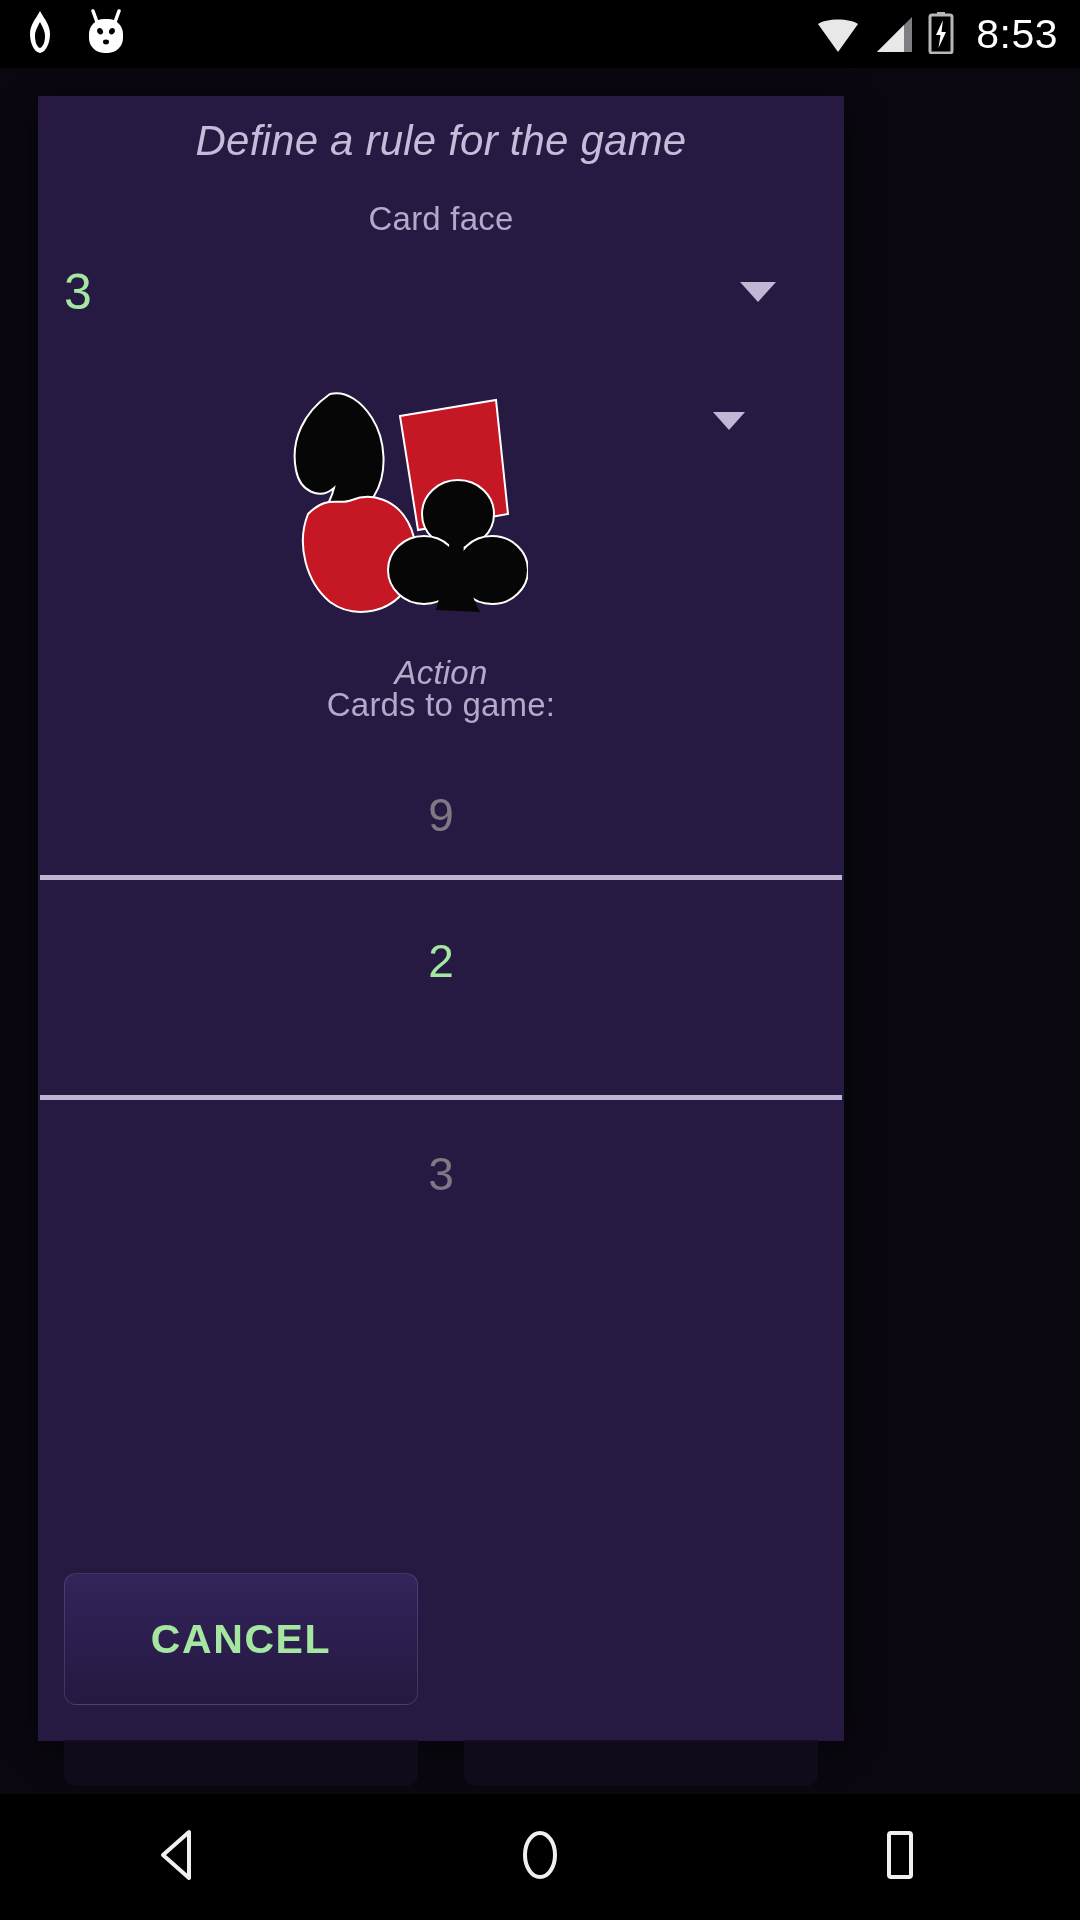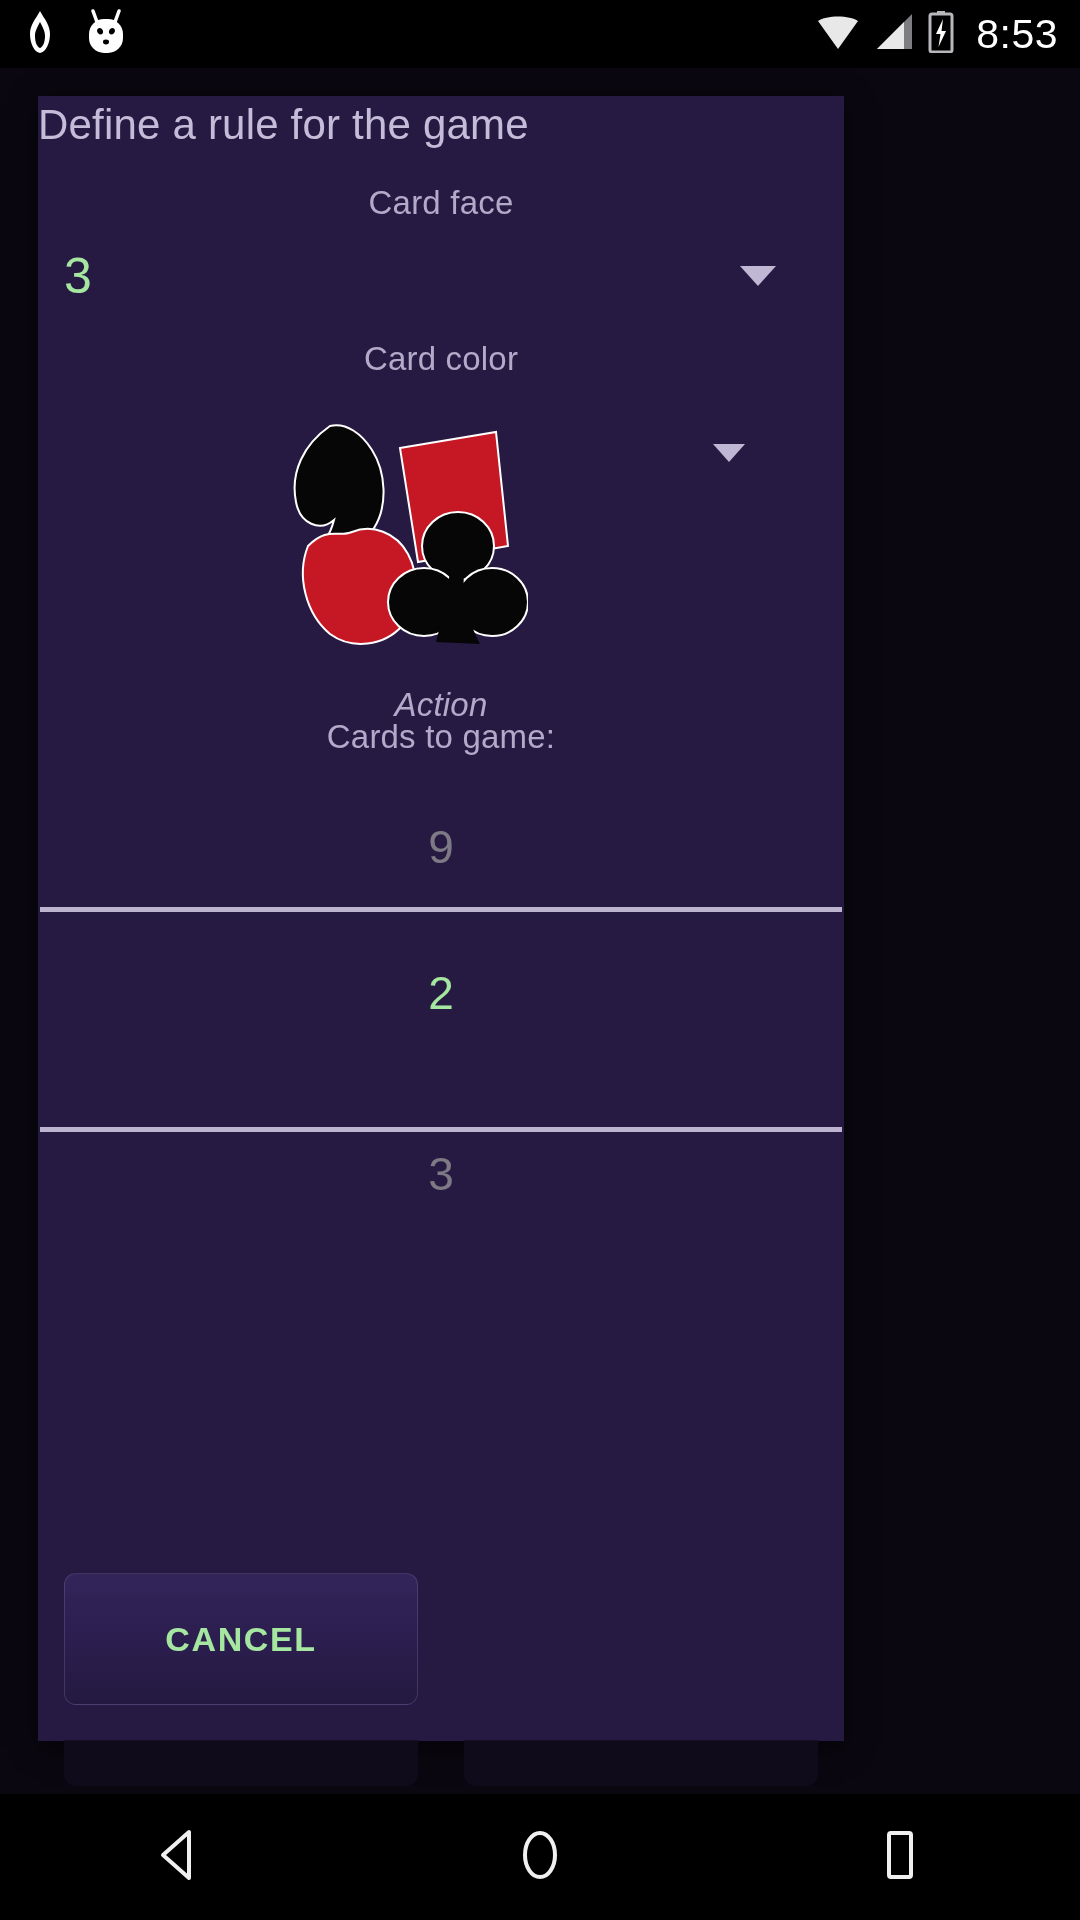--- a/index.html
+++ b/index.html
@@ -10,36 +10,36 @@
     overflow:hidden;
   }
   #screen { position:relative; width:1080px; height:1920px; background:#0a0710; }
 
   
   #status-bar {
     position:absolute; left:0; top:0; width:1080px; height:68px;
     background:#000; display:flex; align-items:center; padding:0 22px;
   }
   .sb-left { display:flex; align-items:center; gap:22px; }
-  .sb-right { margin-left:auto; display:flex; align-items:center; gap:14px; }
+  .sb-right { margin-left:auto; display:flex; align-items:flex-end; gap:14px; }
   .sb-time {
     color:#ffffff; font-size:41px; letter-spacing:0.5px;
     font-family:"Liberation Sans", sans-serif; margin-left:8px;
   }
   .sb-icon { display:block; }
 
   
   #dialog {
     position:absolute; left:38px; top:96px; width:806px; height:1645px;
     background:#271a42;
     box-shadow:0 6px 26px rgba(0,0,0,.55);
   }
   .dlg-title {
-    color:#c4bcd8; font-size:42px;
-    padding-top:4px; line-height:1.2; letter-spacing:.2px;
+    text-align:center; color:#c4bcd8; font-size:42px;
+    padding-top:20px; line-height:1.2; letter-spacing:.2px;font-style:italic;
   }
   .section-label {
     text-align:center; color:#b3a9c9; font-size:33px; letter-spacing:.2px;
   }
 
   
   .select-row {
     position:relative; width:100%; display:flex; align-items:center;
   }
   .select-value {
@@ -86,21 +86,21 @@
 
   
   #dlg-buttons {
     position:absolute; left:0; bottom:36px; width:100%;
     display:flex; justify-content:space-between; padding:0 26px;
   }
   .dlg-btn {
     width:354px; height:132px; border-radius:12px;
     border:1px solid rgba(170,150,210,.22);
     background:linear-gradient(180deg,#33245a 0%,#2b1d4d 55%,#241a40 100%);
-    color:#a5e6a0; font-size:34px; font-weight:bold; letter-spacing:1.6px;
+    color:#a5e6a0; font-size:41px; font-weight:bold; letter-spacing:1.6px;
     display:flex; align-items:center; justify-content:center;
     font-family:"Liberation Sans", sans-serif;
     cursor:pointer;
   }
 
   
   .ghost-btn {
     position:absolute; height:46px; border-radius:0 0 12px 12px;
     background:#120d1d; opacity:.85;
   }
@@ -164,21 +164,20 @@
 
     <div class="dlg-title">Define a rule for the game</div>
 
     <div class="section-label" style="margin-top:34px;">Card face</div>
 
     <div class="select-row" style="height:108px;">
       <span class="select-value big">3</span>
       <span class="caret" style="right:68px;"></span>
     </div>
 
-    <div class="section-label" style="margin-top:10px;">Card color</div>
 
     <div id="suit-wrap" style="margin-top:28px;">
       <svg id="suit-img" viewBox="0 0 260 248">
 
         <path d="M132 42 L228 26 L240 140 L150 156 Z" fill="#c61824" stroke="#ffffff" stroke-width="2"></path>
 
         <path d="M62 20 C36 38 22 66 28 96 C32 118 52 126 66 114 C62 130 54 140 44 146
                  C64 150 94 142 106 122 C120 100 118 66 104 44 C94 28 78 16 62 20 Z" fill="#060606" stroke="#ffffff" stroke-width="2"></path>
 
         <path d="M40 140 C28 170 38 208 62 228 C84 244 116 240 134 220

